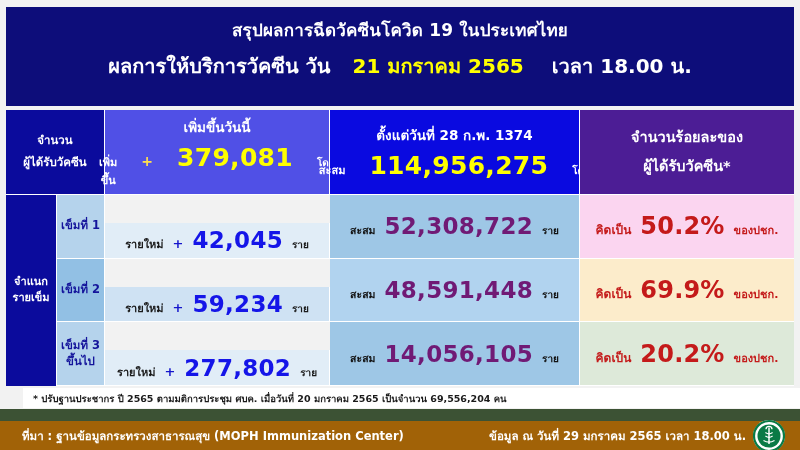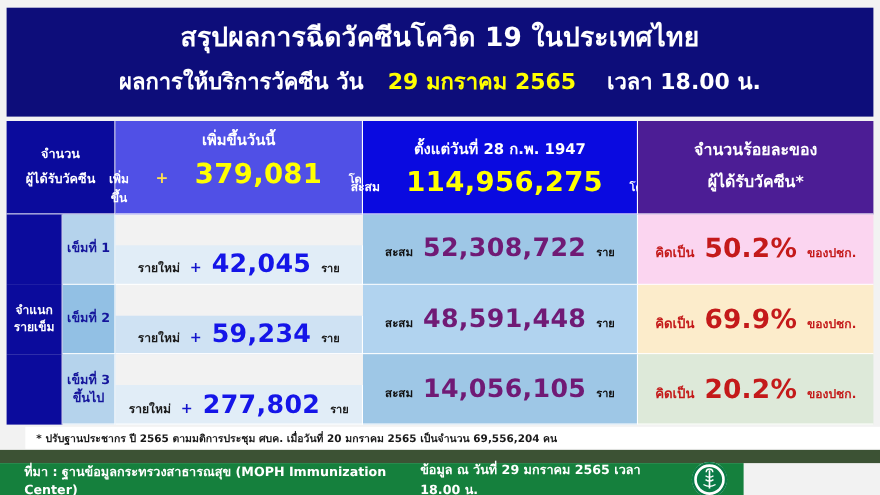--- a/index.html
+++ b/index.html
@@ -25,21 +25,21 @@
     position: absolute;
     left: 6px;
     top: 7px;
     width: 788px;
     height: 99px;
     background: #0d0d7a;
     color: #ffffff;
     text-align: center;
   }
   .title-line1 {
-    font-size: 24px;
+    font-size: 17px;
     font-weight: bold;
     letter-spacing: .2px;
     padding-top: 14px;
     line-height: 1.15;
   }
   .title-line2 {
     font-size: 20px;
     font-weight: bold;
     padding-top: 14px;
     line-height: 1.15;
@@ -219,23 +219,23 @@
     left: 0;
     top: 409px;
     width: 800px;
     height: 12px;
     background: #3c5234;
   }
   .footer {
     position: absolute;
     left: 0;
     top: 421px;
-    width: 676px;
+    width: 800px;
     height: 29px;
-    background: #15803d;
+    background: #a16207;
     color: #ffffff;
     display: flex;
     align-items: center;
     justify-content: space-between;
     box-sizing: border-box;
     padding: 0 14px 0 22px;
     font-size: 11.5px;
     font-weight: bold;
   }
   .footer-right { display: flex; align-items: center; gap: 6px; }
@@ -243,21 +243,21 @@
   .moph-logo { display: block; }
 </style>
 </head>
 <body>
 
 <div class="page">
 
   <div class="title-block">
     <div class="title-line1">สรุปผลการฉีดวัคซีนโควิด 19 ในประเทศไทย</div>
     <div class="title-line2">
-      <span>ผลการให้บริการวัคซีน  วัน</span><span class="date-hl">29 มกราคม 2565</span><span class="time-part">เวลา 18.00 น.</span>
+      <span>ผลการให้บริการวัคซีน  วัน</span><span class="date-hl">21 มกราคม 2565</span><span class="time-part">เวลา 18.00 น.</span>
     </div>
   </div>
 
   <div class="table">
 
     <div class="thead">
       <div class="cell h-left" style="width:99px">
         <span>จำนวน</span>
         <span>ผู้ได้รับวัคซีน</span>
       </div>
@@ -266,21 +266,21 @@
         <span class="h-cap">เพิ่มขึ้นวันนี้</span>
         <span class="h-val-row">
           <span class="h-lbl">เพิ่มขึ้น</span>
           <span class="h-plus">+</span>
           <span class="h-big">379,081</span>
           <span class="h-unit">โดส</span>
         </span>
       </div>
 
       <div class="cell h-cum c-cum">
-        <span class="h-cap">ตั้งแต่วันที่ 28 ก.พ. 1947</span>
+        <span class="h-cap">ตั้งแต่วันที่ 28 ก.พ. 1374</span>
         <span class="h-val-row">
           <span class="h-lbl">สะสม</span>
           <span class="h-big">114,956,275</span>
           <span class="h-unit">โดส</span>
         </span>
       </div>
 
       <div class="cell h-pct c-pct" style="border-right:none">
         <span>จำนวนร้อยละของ</span>
         <span>ผู้ได้รับวัคซีน*</span>

